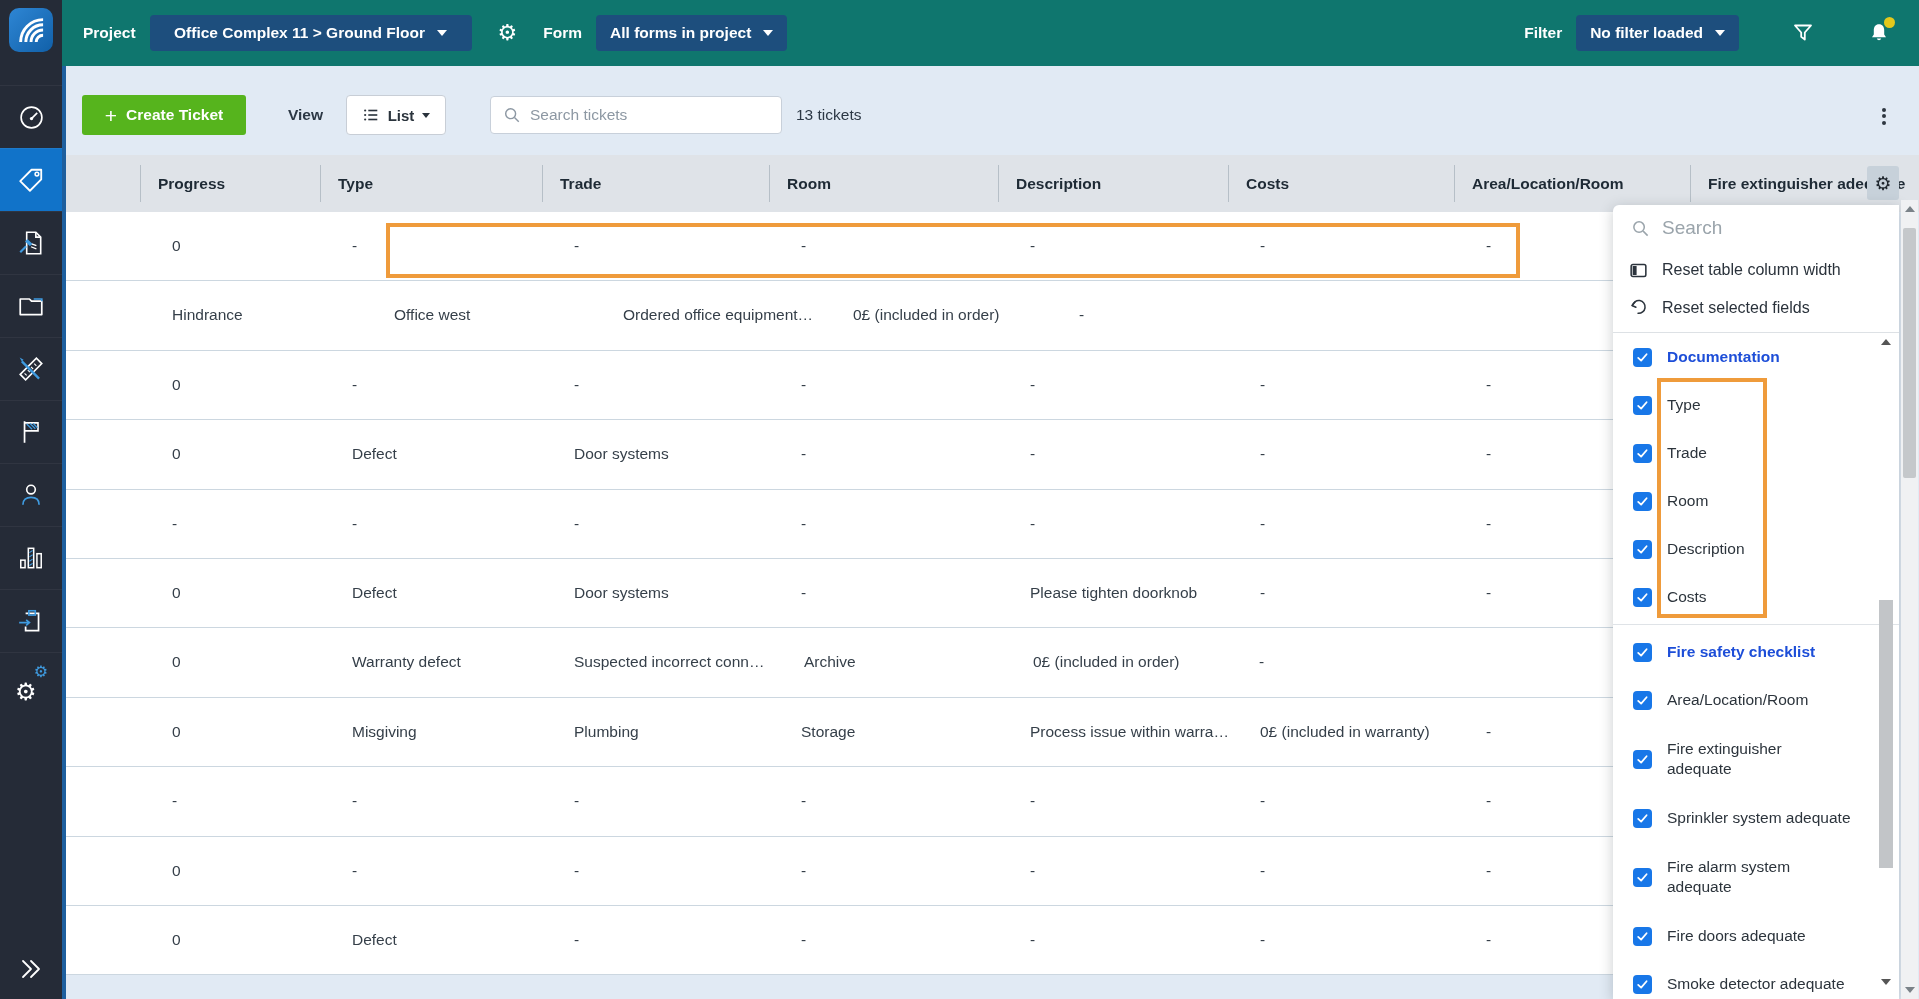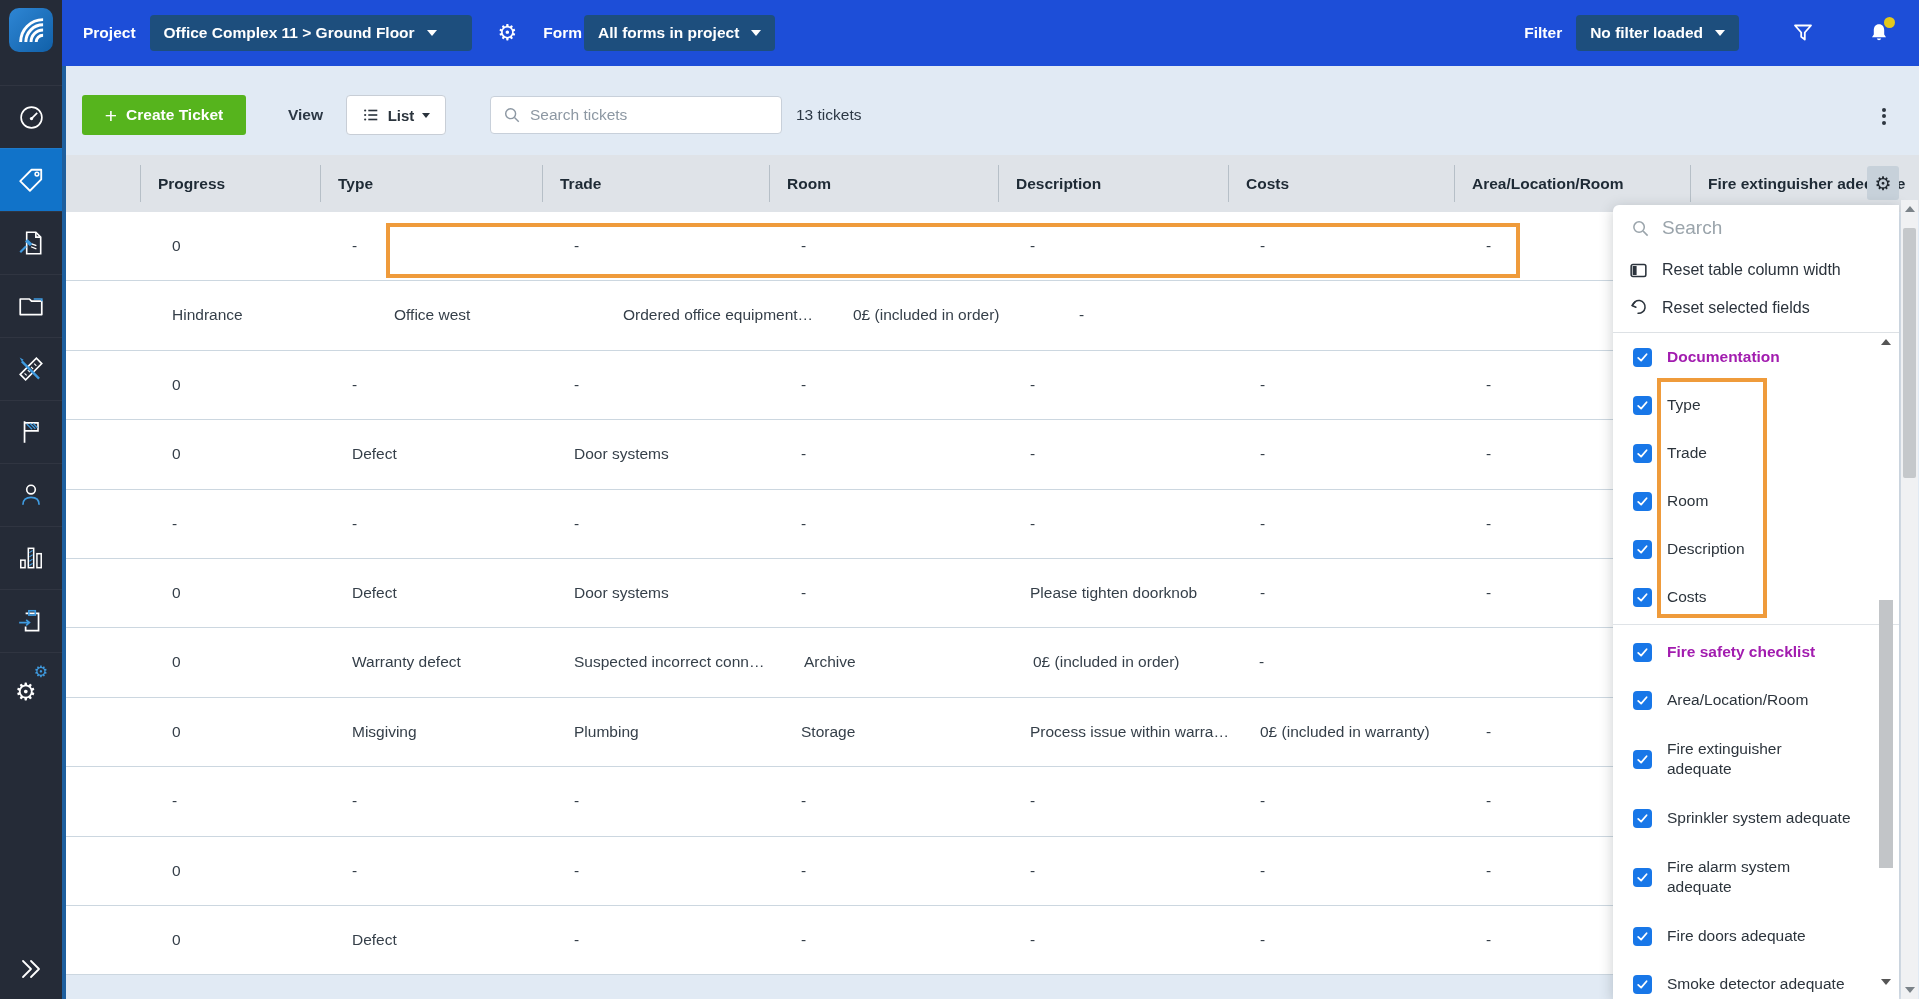--- a/index.html
+++ b/index.html
@@ -14,29 +14,29 @@
   #side-nav{position:absolute;top:85px;left:0;width:62px}
   .nav-item{width:62px;height:63px;display:flex;align-items:center;justify-content:center;
             border-top:1px solid rgba(255,255,255,.05);cursor:pointer;position:relative}
   .nav-item.active{background:#1173c9}
   .gear-wrap{position:relative;width:28px;height:28px}
   .gear-big{position:absolute;left:-2px;bottom:-6px;font-size:24px;color:#fff;line-height:1}
   .gear-small{position:absolute;right:-3px;top:-6px;font-size:16px;color:#3f9be0;line-height:1}
   #collapse-btn{position:absolute;bottom:8px;left:0;width:62px;height:44px;display:flex;align-items:center;justify-content:center;cursor:pointer}
 
   
-  #topbar{position:absolute;left:62px;top:0;right:0;height:66px;background:#1d4ed8;z-index:40;
+  #topbar{position:absolute;left:62px;top:0;right:0;height:66px;background:#0f766e;z-index:40;
           display:flex;align-items:center;color:#fff;font-size:15.5px;font-weight:700}
   .pill{background:#1d4e7d;border-radius:4px;height:36px;display:flex;align-items:center;
         padding:0 14px;gap:12px;cursor:pointer;white-space:nowrap}
   .caret{width:0;height:0;border-left:5px solid transparent;border-right:5px solid transparent;border-top:6px solid #fff}
-  #project-pill{width:322px;justify-content:flex-start;margin-left:14px}
+  #project-pill{width:322px;justify-content:center;margin-left:14px}
   #topbar-gear{font-size:22px;margin-left:26px;cursor:pointer;font-weight:400}
   #form-label{margin-left:26px}
-  #form-pill{margin-left:2px}
+  #form-pill{margin-left:14px}
   #topbar-spacer{flex:1}
   #filter-pill{margin-left:14px}
   #funnel-icon{margin-left:52px;cursor:pointer}
   #bell-wrap{position:relative;margin-left:52px;margin-right:28px;cursor:pointer}
   #bell-dot{position:absolute;right:-4px;top:-4px;width:11px;height:11px;border-radius:50%;background:#e3c81c}
   #project-label{margin-left:21px}
 
   
   #content{position:absolute;left:62px;top:66px;right:0;bottom:0;border-left:4px solid #1e5f9e;background:#e1eaf4}
   #create-btn{position:absolute;left:16px;top:29px;width:164px;height:40px;background:#56b41d;border:none;
@@ -79,21 +79,21 @@
   #cm-search{height:46px;display:flex;align-items:center;padding-left:18px;gap:12px;color:#9aa4ab}
   #cm-search input{border:none;outline:none;font-size:19px;font-family:inherit;width:170px;color:#333}
   #cm-search input::placeholder{color:#9aa4ab}
   .cm-action{height:38px;display:flex;align-items:center;padding-left:16px;gap:14px;font-size:16px;color:#2a323b;cursor:pointer}
   #cm-divider{height:1px;background:#dde1e5;margin-top:5px}
   #cm-list{position:relative}
   .cm-item{height:48px;display:flex;align-items:center;padding-left:20px;gap:15px;cursor:pointer}
   .cm-item.wrap{height:70px}
   .cm-check{width:19px;height:19px;background:#1877e8;border-radius:4px;flex:none;display:flex;align-items:center;justify-content:center}
   .cm-label{font-size:15.5px;color:#2c343c;white-space:nowrap}
-  .cm-item.group .cm-label{font-weight:700;color:#a21caf}
+  .cm-item.group .cm-label{font-weight:700;color:#1d4ed8}
   .cm-item.wrap .cm-label{white-space:normal;width:150px;line-height:20px}
   .cm-sep{height:1px;background:#dfe3e7;margin:3px 0}
 
   
   #cm-scroll{position:absolute;right:6px;top:128px;width:14px;height:660px}
   #cm-scroll-up{position:absolute;top:6px;left:2px;width:0;height:0;border-left:5px solid transparent;
                 border-right:5px solid transparent;border-bottom:6px solid #555;cursor:pointer}
   #cm-scroll-thumb{position:absolute;top:267px;left:0;width:14px;height:268px;background:#c2c5c8;cursor:pointer}
   #cm-scroll-down{position:absolute;bottom:8px;left:2px;width:0;height:0;border-left:5px solid transparent;
                   border-right:5px solid transparent;border-top:6px solid #555;cursor:pointer}

